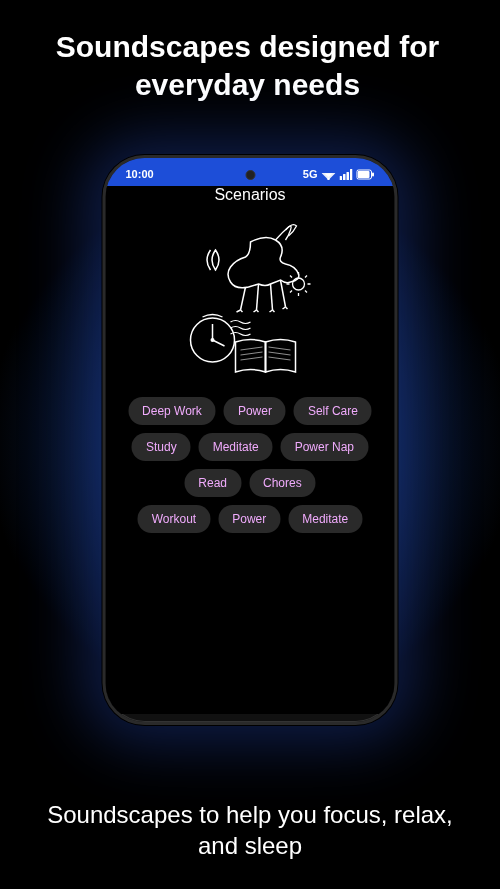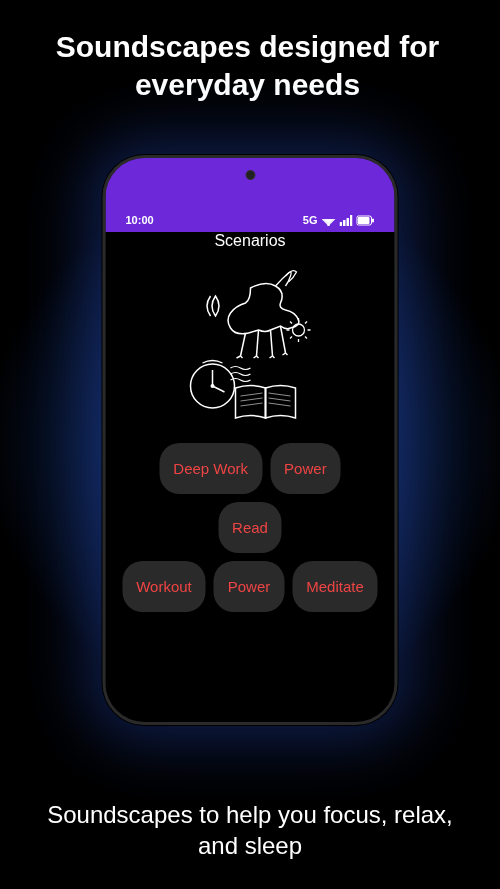--- a/index.html
+++ b/index.html
@@ -67,40 +67,39 @@
       overflow: hidden;
       box-shadow:
         0 0 0 1px #000,
         0 0 60px 20px rgba(40, 80, 200, 0.35),
         inset 0 0 0 1px #333;
     }
 
     
     .phone-top-bar {
       display: flex;
-      align-items: flex-end;
+      align-items: flex-start;
       justify-content: space-between;
       padding: 10px 20px 6px 20px;
-      background: #6d28d9;
+      background: #1d4ed8;
     }
 
     .status-time {
       color: #fff;
       font-size: 11px;
       font-weight: 600;
     }
 
     .status-right {
       display: flex;
       align-items: center;
       gap: 4px;
       color: #fff;
       font-size: 11px;
       font-weight: 600;
-      margin-top: 46px;
     }
 
     .camera-dot {
       width: 10px;
       height: 10px;
       border-radius: 50%;
       background: #222;
       border: 1px solid #333;
       position: absolute;
       top: 12px;
@@ -142,24 +141,24 @@
     }
 
     .chips-row {
       display: flex;
       gap: 8px;
       justify-content: center;
     }
 
     .chip {
       background: #2a2a2a;
-      color: #ef4444;
+      color: #f0abfc;
       border-radius: 20px;
-      padding: 17px 14px;
-      font-size: 15px;
+      padding: 7px 14px;
+      font-size: 12px;
       font-weight: 500;
       white-space: nowrap;
     }
 
     
     .illus-svg {
       width: 100%;
       height: 100%;
     }
   </style>
@@ -260,23 +259,30 @@
         <path d="M80 110 Q85 107 90 110 Q95 113 100 110" stroke="white" stroke-width="1.2" fill="none"></path>
         <path d="M80 116 Q85 113 90 116 Q95 119 100 116" stroke="white" stroke-width="1.2" fill="none"></path>
         <path d="M80 122 Q85 119 90 122 Q95 125 100 122" stroke="white" stroke-width="1.2" fill="none"></path>
       </svg>
     </div>
 
     <div class="chips-container">
       <div class="chips-row">
         <div class="chip">Deep Work</div>
         <div class="chip">Power</div>
+        <div class="chip">Self Care</div>
+      </div>
+      <div class="chips-row">
+        <div class="chip">Study</div>
+        <div class="chip">Meditate</div>
+        <div class="chip">Power Nap</div>
       </div>
       <div class="chips-row">
         <div class="chip">Read</div>
+        <div class="chip">Chores</div>
       </div>
       <div class="chips-row">
         <div class="chip">Workout</div>
         <div class="chip">Power</div>
         <div class="chip">Meditate</div>
       </div>
     </div>
   </div>
 </div>
 

